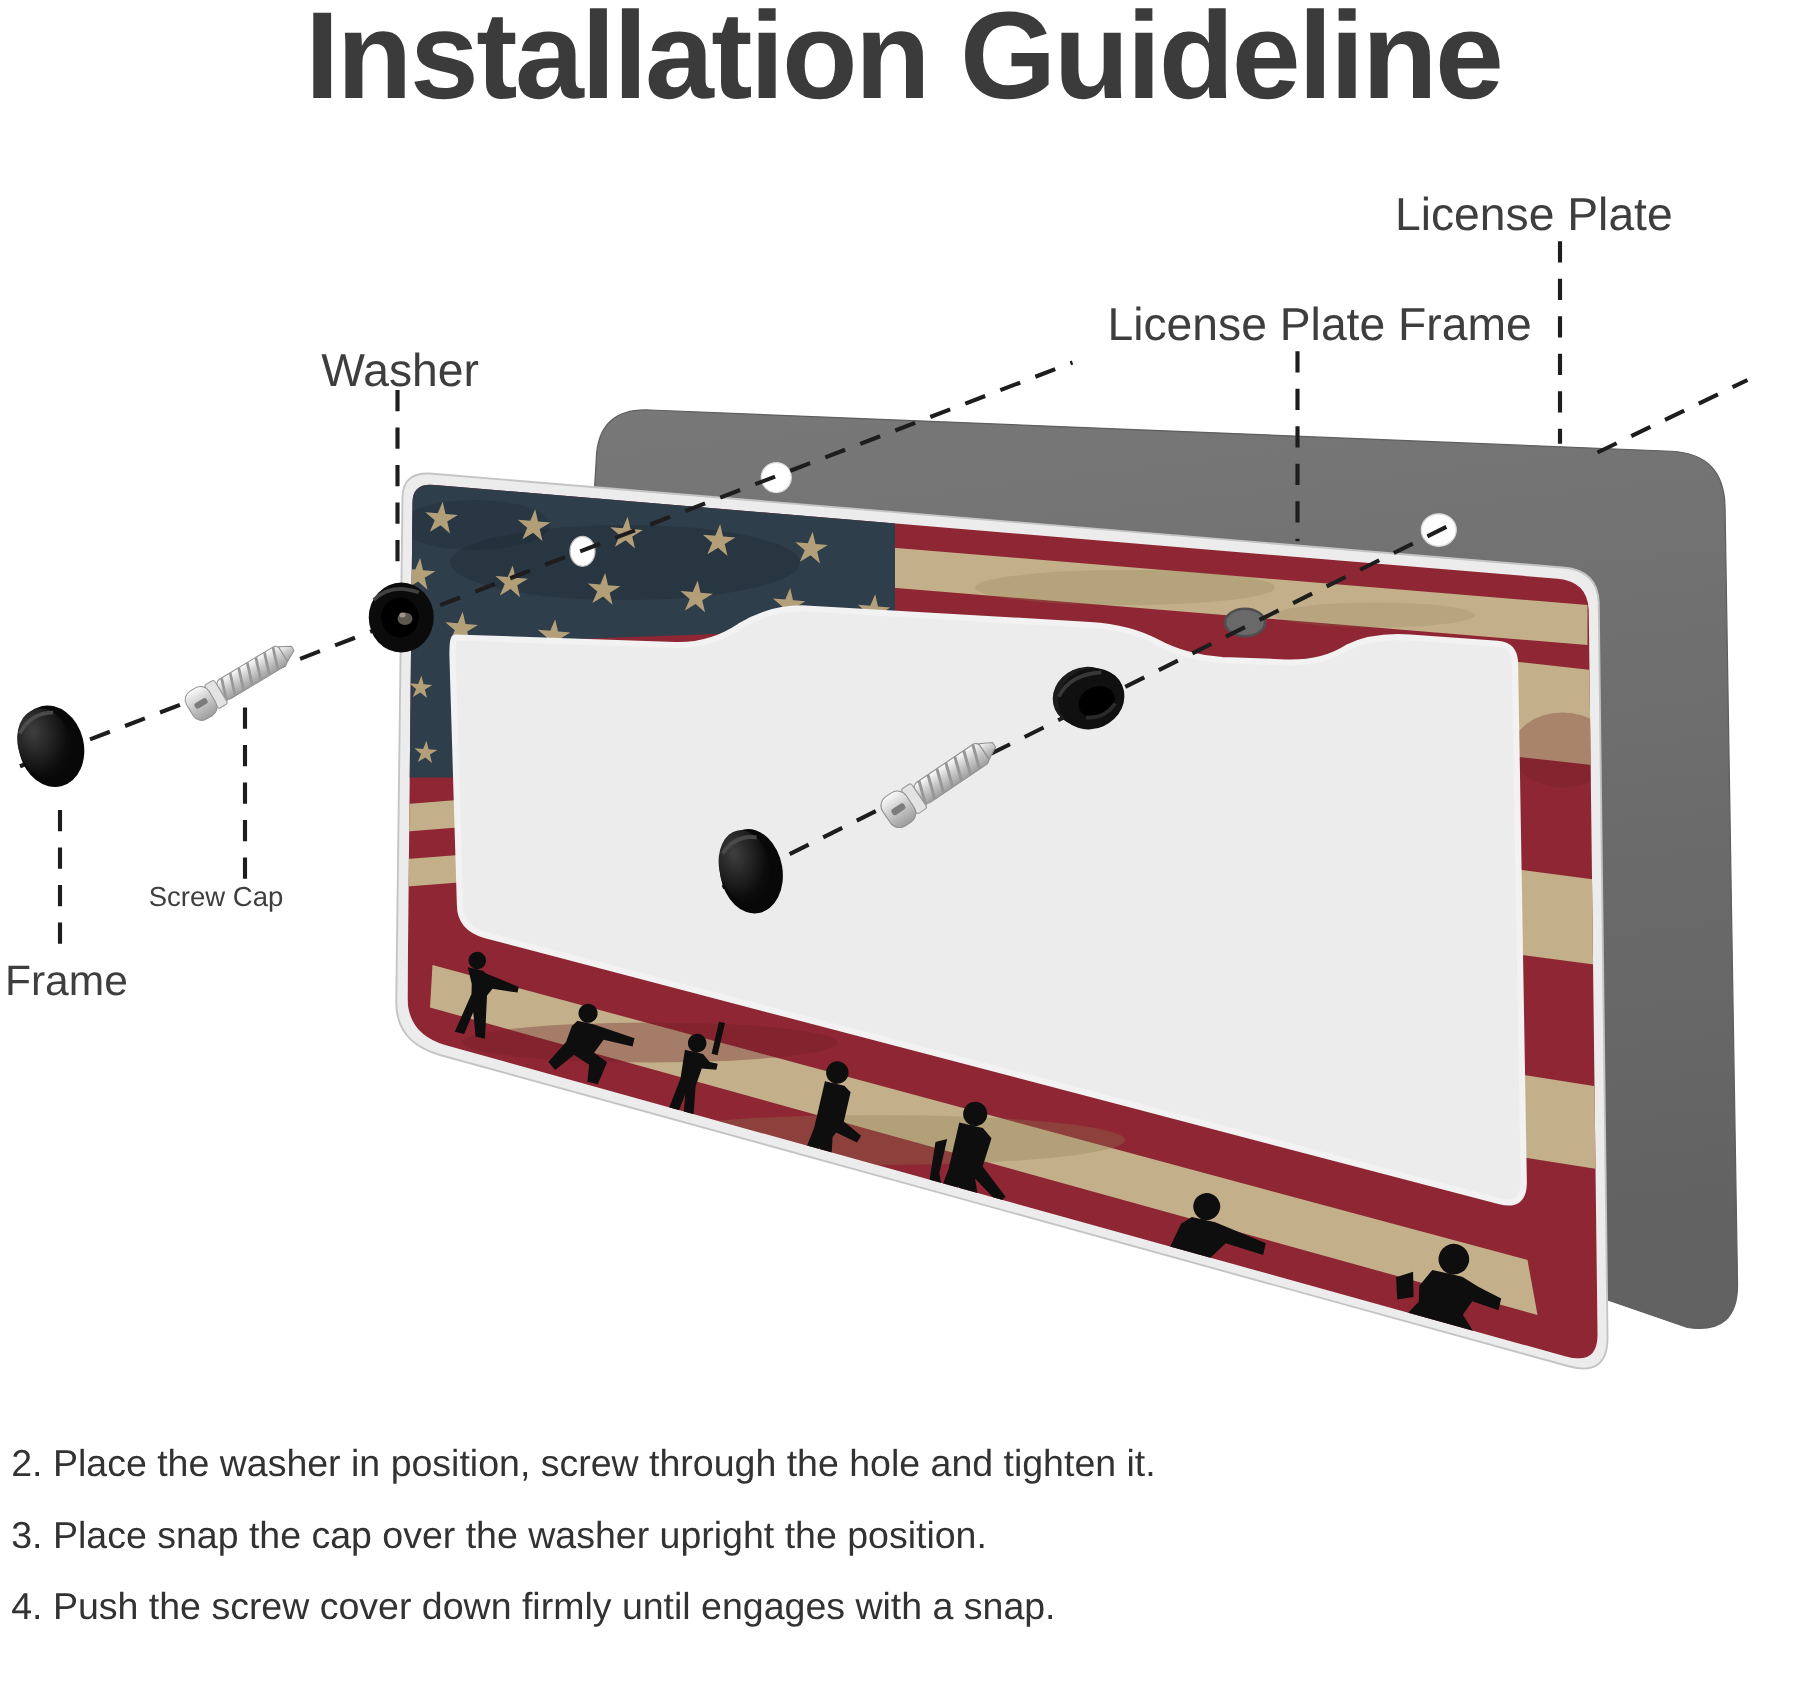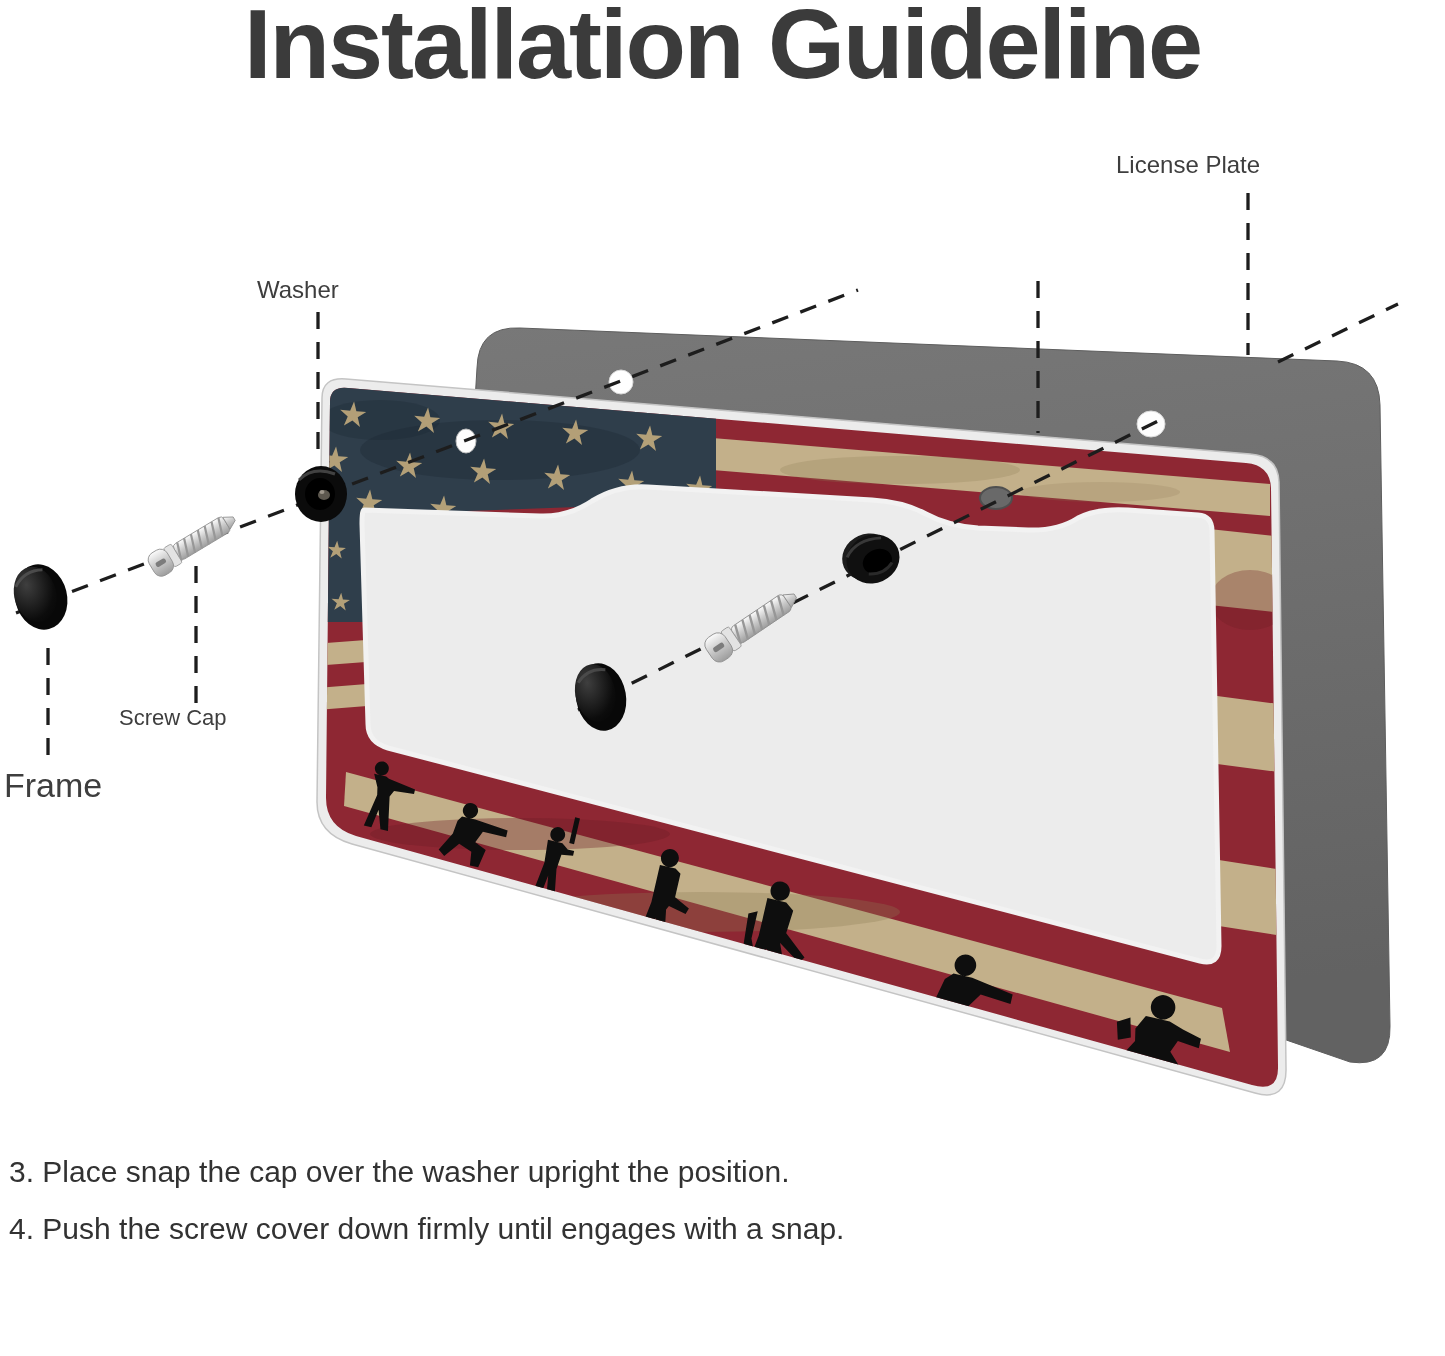--- a/index.html
+++ b/index.html
@@ -6,21 +6,21 @@
   .page{
     position:relative;width:1445px;height:1356px;overflow:hidden;background:#ffffff;
     font-family:"Liberation Sans", sans-serif;
   }
   .page-title{
     position:absolute;left:0;top:-10px;width:1445px;text-align:center;
     font-size:99px;font-weight:bold;letter-spacing:-2px;color:#3b3b3b;line-height:1.1;
     white-space:nowrap;
   }
   .part-label{
-    position:absolute;color:#3e3e3e;font-size:24px;white-space:nowrap;line-height:1.1;
+    position:absolute;color:#3e3e3e;font-size:37px;white-space:nowrap;line-height:1.1;
   }
   .lbl-washer{left:257px;top:277px;}
   .lbl-license-plate{left:1116px;top:152px;}
   .lbl-license-plate-frame{left:886px;top:240px;}
   .lbl-screw-cap{left:119px;top:706px;font-size:22px;}
   .lbl-screw{left:4px;top:767px;font-size:34px;}
   .instructions{
     position:absolute;left:9px;top:1143px;width:1436px;color:#323232;
     font-size:30px;line-height:57px;white-space:nowrap;
   }
@@ -217,21 +217,23 @@
       <path d="M-23,-12 Q-8,-25 16,-16" stroke="#3d3d3d" stroke-width="3" fill="none" opacity="0.9"></path>
       <ellipse cx="3" cy="4" rx="15" ry="12" fill="#000000"></ellipse>
       <path d="M-10,12 Q4,19 16,11" stroke="#2a2a2a" stroke-width="3" fill="none"></path>
     </g>
   </svg>
 
   <div class="page-title">Installation Guideline</div>
 
   <div class="part-label lbl-washer">Washer</div>
   <div class="part-label lbl-license-plate">License Plate</div>
+  <div class="part-label lbl-license-plate-frame">License Plate Frame</div>
   <div class="part-label lbl-screw-cap">Screw Cap</div>
   <div class="part-label lbl-screw">Frame</div>
 
   <div class="instructions">
+    <div>2. Place the washer in position, screw through the hole and tighten it.</div>
     <div>3. Place snap the cap over the washer upright the position.</div>
     <div>4. Push the screw cover down firmly until engages with a snap.</div>
   </div>
 
 </div>
 
 </body></html>

